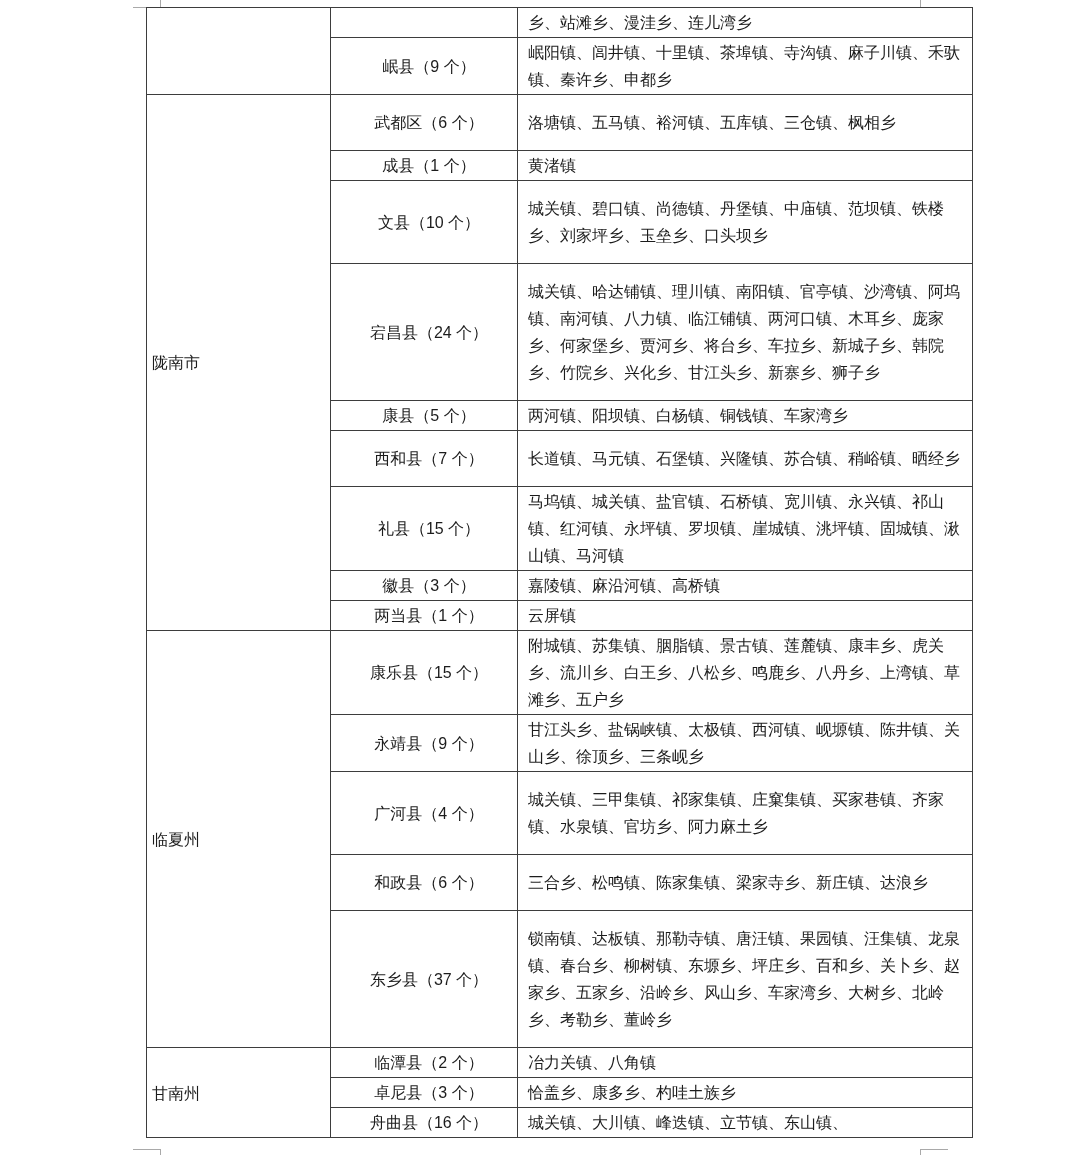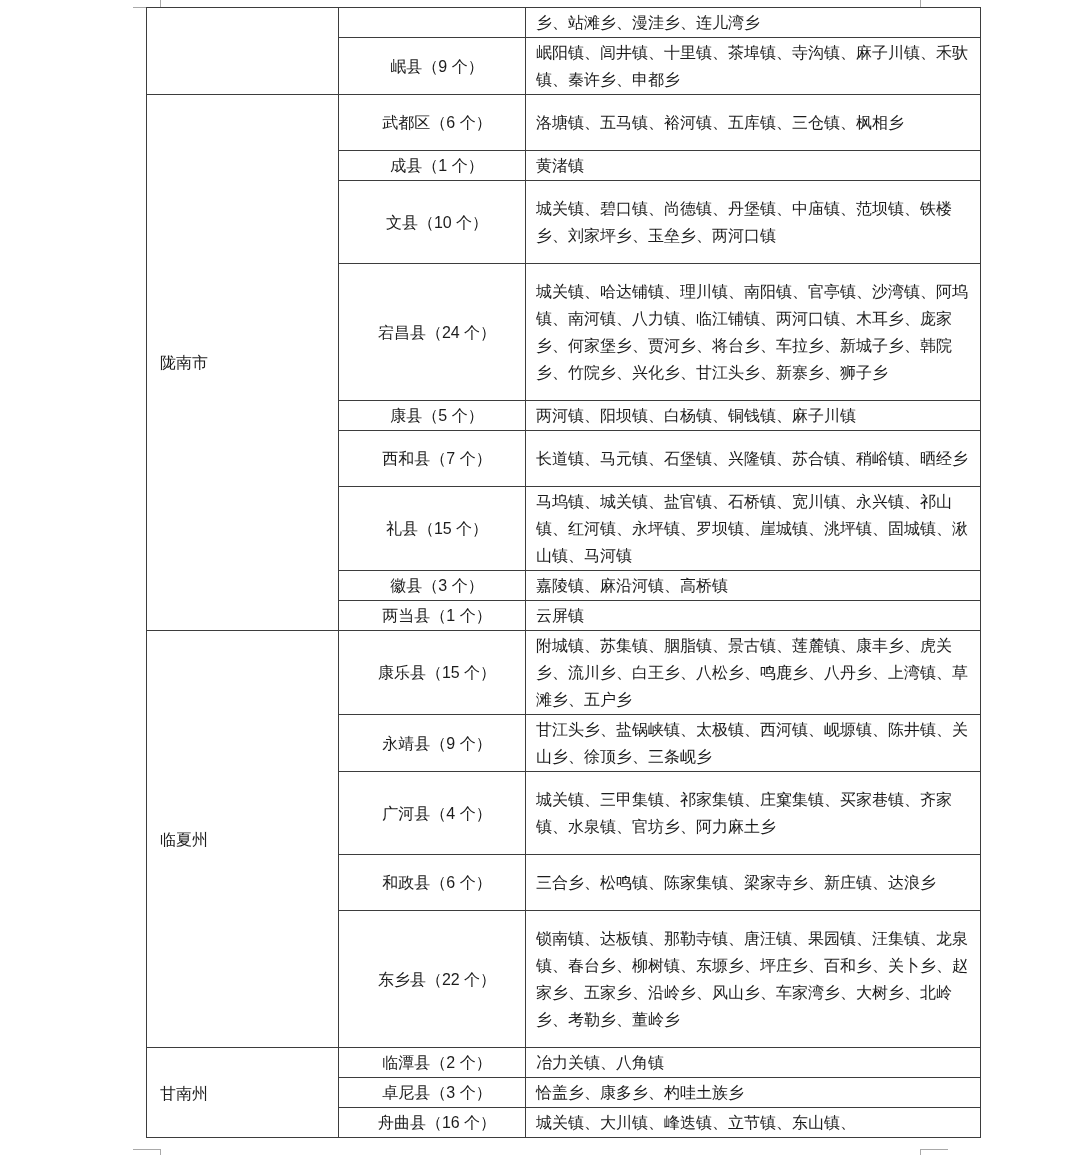--- a/index.html
+++ b/index.html
@@ -42,21 +42,21 @@
   table.admin td {
     border: 1.5px solid #3d3d3d;
     font-size: 16px;
     line-height: 27px;
     vertical-align: middle;
     word-break: break-all;
     overflow-wrap: anywhere;
   }
   td.city-col {
     width: 177px;
-    padding-left: 13px;
+    padding-left: 5px;
   }
   td.county-col {
     width: 174px;
     padding-left: 11px;
     text-align: center;
   }
   td.town-col {
     width: 436px;
     padding: 1px 8px 1px 10px;
   }
@@ -87,29 +87,29 @@
           <td class="city-col" rowspan="9">陇南市</td>
           <td class="county-col">武都区（6 个）</td>
           <td class="town-col">洛塘镇、五马镇、裕河镇、五库镇、三仓镇、枫相乡</td>
         </tr>
         <tr style="height: 29px;">
           <td class="county-col">成县（1 个）</td>
           <td class="town-col">黄渚镇</td>
         </tr>
         <tr style="height: 83px;">
           <td class="county-col">文县（10 个）</td>
-          <td class="town-col">城关镇、碧口镇、尚德镇、丹堡镇、中庙镇、范坝镇、铁楼乡、刘家坪乡、玉垒乡、两河口镇</td>
+          <td class="town-col">城关镇、碧口镇、尚德镇、丹堡镇、中庙镇、范坝镇、铁楼乡、刘家坪乡、玉垒乡、口头坝乡</td>
         </tr>
         <tr style="height: 137px;">
           <td class="county-col">宕昌县（24 个）</td>
           <td class="town-col">城关镇、哈达铺镇、理川镇、南阳镇、官亭镇、沙湾镇、阿坞镇、南河镇、八力镇、临江铺镇、两河口镇、木耳乡、庞家乡、何家堡乡、贾河乡、将台乡、车拉乡、新城子乡、韩院乡、竹院乡、兴化乡、甘江头乡、新寨乡、狮子乡</td>
         </tr>
         <tr style="height: 29px;">
           <td class="county-col">康县（5 个）</td>
-          <td class="town-col">两河镇、阳坝镇、白杨镇、铜钱镇、麻子川镇</td>
+          <td class="town-col">两河镇、阳坝镇、白杨镇、铜钱镇、车家湾乡</td>
         </tr>
         <tr style="height: 56px;">
           <td class="county-col">西和县（7 个）</td>
           <td class="town-col">长道镇、马元镇、石堡镇、兴隆镇、苏合镇、稍峪镇、晒经乡</td>
         </tr>
         <tr style="height: 83px;">
           <td class="county-col">礼县（15 个）</td>
           <td class="town-col">马坞镇、城关镇、盐官镇、石桥镇、宽川镇、永兴镇、祁山镇、红河镇、永坪镇、罗坝镇、崖城镇、洮坪镇、固城镇、湫山镇、马河镇</td>
         </tr>
         <tr style="height: 29px;">
@@ -131,21 +131,21 @@
         </tr>
         <tr style="height: 83px;">
           <td class="county-col">广河县（4 个）</td>
           <td class="town-col">城关镇、三甲集镇、祁家集镇、庄窠集镇、买家巷镇、齐家镇、水泉镇、官坊乡、阿力麻土乡</td>
         </tr>
         <tr style="height: 56px; margin-top: 11px;">
           <td class="county-col">和政县（6 个）</td>
           <td class="town-col">三合乡、松鸣镇、陈家集镇、梁家寺乡、新庄镇、达浪乡</td>
         </tr>
         <tr style="height: 137px;">
-          <td class="county-col">东乡县（22 个）</td>
+          <td class="county-col">东乡县（37 个）</td>
           <td class="town-col">锁南镇、达板镇、那勒寺镇、唐汪镇、果园镇、汪集镇、龙泉镇、春台乡、柳树镇、东塬乡、坪庄乡、百和乡、关卜乡、赵家乡、五家乡、沿岭乡、风山乡、车家湾乡、大树乡、北岭乡、考勒乡、董岭乡</td>
         </tr>
         <tr style="height: 29px;">
           <td class="city-col valign-top" rowspan="3">甘南州</td>
           <td class="county-col">临潭县（2 个）</td>
           <td class="town-col">冶力关镇、八角镇</td>
         </tr>
         <tr style="height: 29px;">
           <td class="county-col">卓尼县（3 个）</td>
           <td class="town-col">恰盖乡、康多乡、杓哇土族乡</td>

